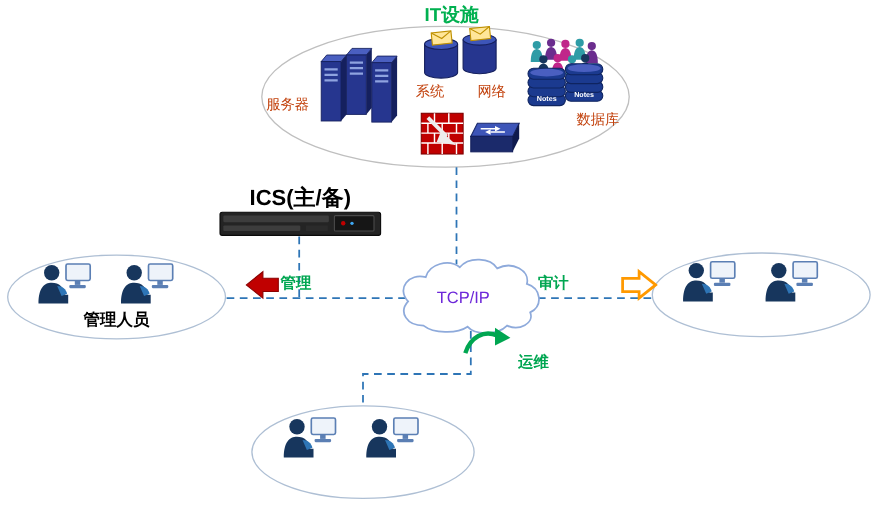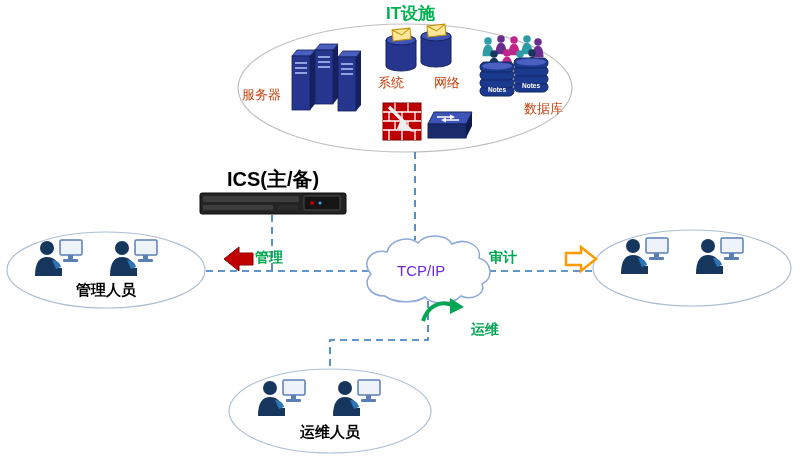--- a/index.html
+++ b/index.html
@@ -159,19 +159,18 @@
   <div class="lbl title-green" style="left:386px;top:2px;">IT设施</div>
   <div class="lbl small" style="left:242px;top:86px;">服务器</div>
   <div class="lbl small" style="left:378px;top:74px;">系统</div>
   <div class="lbl small" style="left:434px;top:74px;">网络</div>
   <div class="lbl small" style="left:524px;top:100px;text-align:right;">数据库</div>
 
   <div class="lbl ics" style="left:200px;top:166px;">ICS(主/备)</div>
   <div class="lbl cloudlbl" style="left:397px;top:262px;">TCP/IP</div>
 
   <div class="lbl role" style="left:56px;top:281px;">管理人员</div>
-  <div class="lbl role" style="left:280px;top:423px;">运维人员</div>
 
   <div class="lbl flow" style="left:255px;top:249px;">管理</div>
   <div class="lbl flow" style="left:489px;top:249px;">审计</div>
   <div class="lbl flow" style="left:430px;top:321px;margin-left:41px;">运维</div>
 
 </div>
 
 </body></html>

